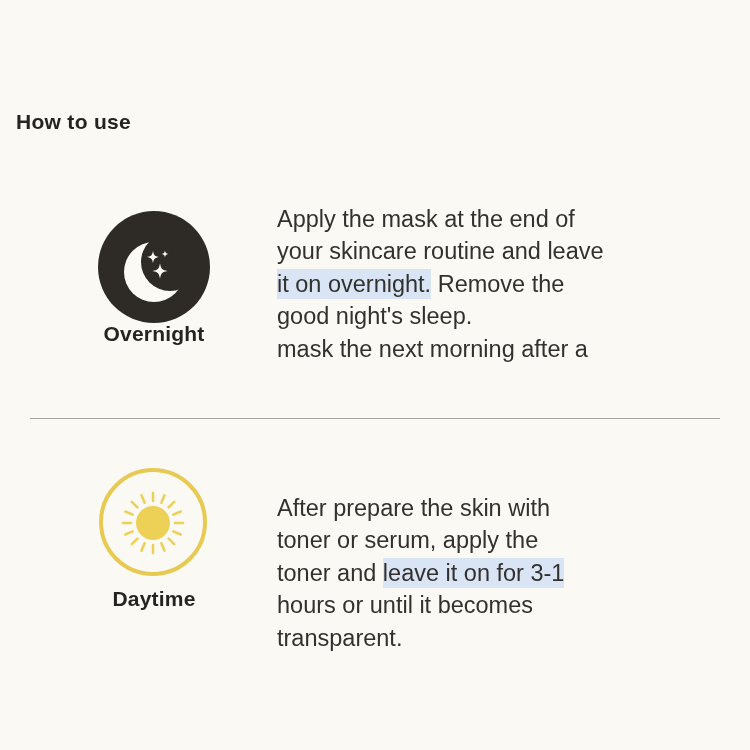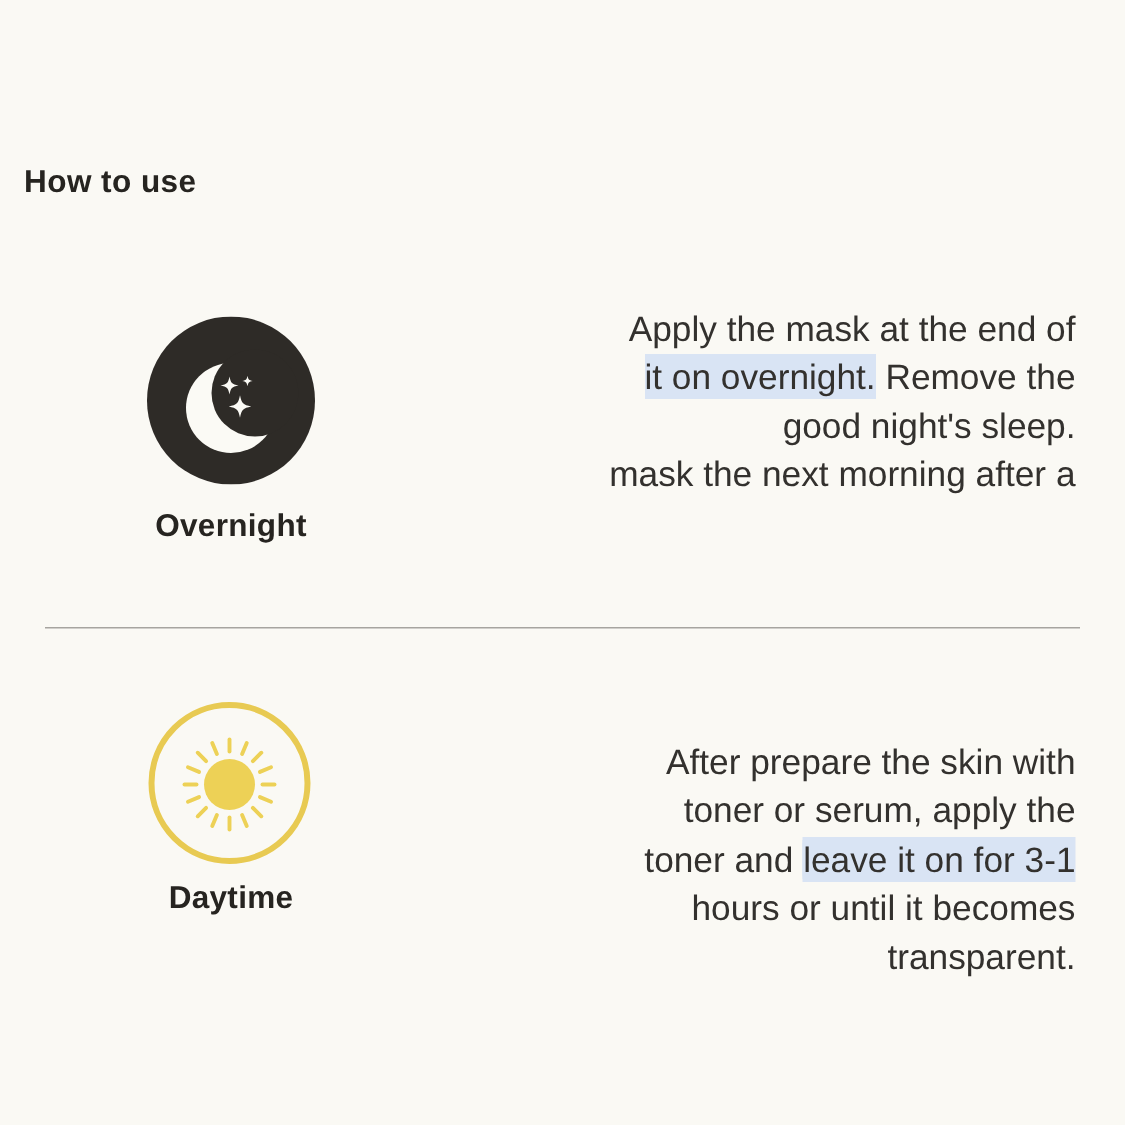--- a/index.html
+++ b/index.html
@@ -48,33 +48,33 @@
   .icon-label {
     position: absolute;
     left: 78px;
     width: 152px;
     text-align: center;
     font-size: 21px;
     font-weight: 700;
     letter-spacing: 0.2px;
     color: var(--heading);
   }
-  #overnight-label { top: 339px; }
+  #overnight-label { top: 322px; }
   #daytime-label   { top: 587px; }
   .para {
     position: absolute;
     left: 277px;
     width: 440px;
     font-size: 23.5px;
     line-height: 32.4px;
     color: var(--text);
   }
   #overnight-text { top: 203px; }
   #daytime-text   { top: 460px; margin-top: 32px; }
-  .text-line { white-space: nowrap; text-align: right; }
+  .text-line { white-space: nowrap; }
   .hl {
     background: var(--highlight);
     box-shadow: 0 -2px 0 var(--highlight), 0 2px 0 var(--highlight);
   }
   .divider {
     position: absolute;
     left: 30px;
     right: 30px;
     top: 418px;
     height: 0;
@@ -100,20 +100,21 @@
       <circle class="moon-white" cx="56" cy="61" r="30"></circle>
       <circle class="moon-cut" cx="72" cy="51" r="29"></circle>
       <path class="moon-white" transform="translate(55,46)" d="M0,-6 C0.9,-1.6 1.6,-0.9 6,0 C1.6,0.9 0.9,1.6 0,6 C-0.9,1.6 -1.6,0.9 -6,0 C-1.6,-0.9 -0.9,-1.6 0,-6 Z"></path>
       <path class="moon-white" transform="translate(67,43) scale(0.58)" d="M0,-6 C0.9,-1.6 1.6,-0.9 6,0 C1.6,0.9 0.9,1.6 0,6 C-0.9,1.6 -1.6,0.9 -6,0 C-1.6,-0.9 -0.9,-1.6 0,-6 Z"></path>
       <path class="moon-white" transform="translate(62,60) scale(1.25)" d="M0,-6 C0.9,-1.6 1.6,-0.9 6,0 C1.6,0.9 0.9,1.6 0,6 C-0.9,1.6 -1.6,0.9 -6,0 C-1.6,-0.9 -0.9,-1.6 0,-6 Z"></path>
     </svg>
   </div>
   <div class="icon-label" id="overnight-label">Overnight</div>
   <div class="para" id="overnight-text">
       <div class="text-line"><span>Apply the mask at the end of</span></div>
+      <div class="text-line"><span>your skincare routine and leave</span></div>
       <div class="text-line"><span class="hl">it on overnight.</span><span> Remove the</span></div>
       <div class="text-line"><span>good night's sleep.</span></div>
       <div class="text-line"><span>mask the next morning after a</span></div>
     </div>
 
   <div class="divider"></div>
 
   <div class="icon-wrap" id="daytime-icon">
     <svg viewBox="0 0 112 112" xmlns="http://www.w3.org/2000/svg" aria-hidden="true">
       <circle class="sun-ring" cx="56" cy="56" r="52"></circle>

